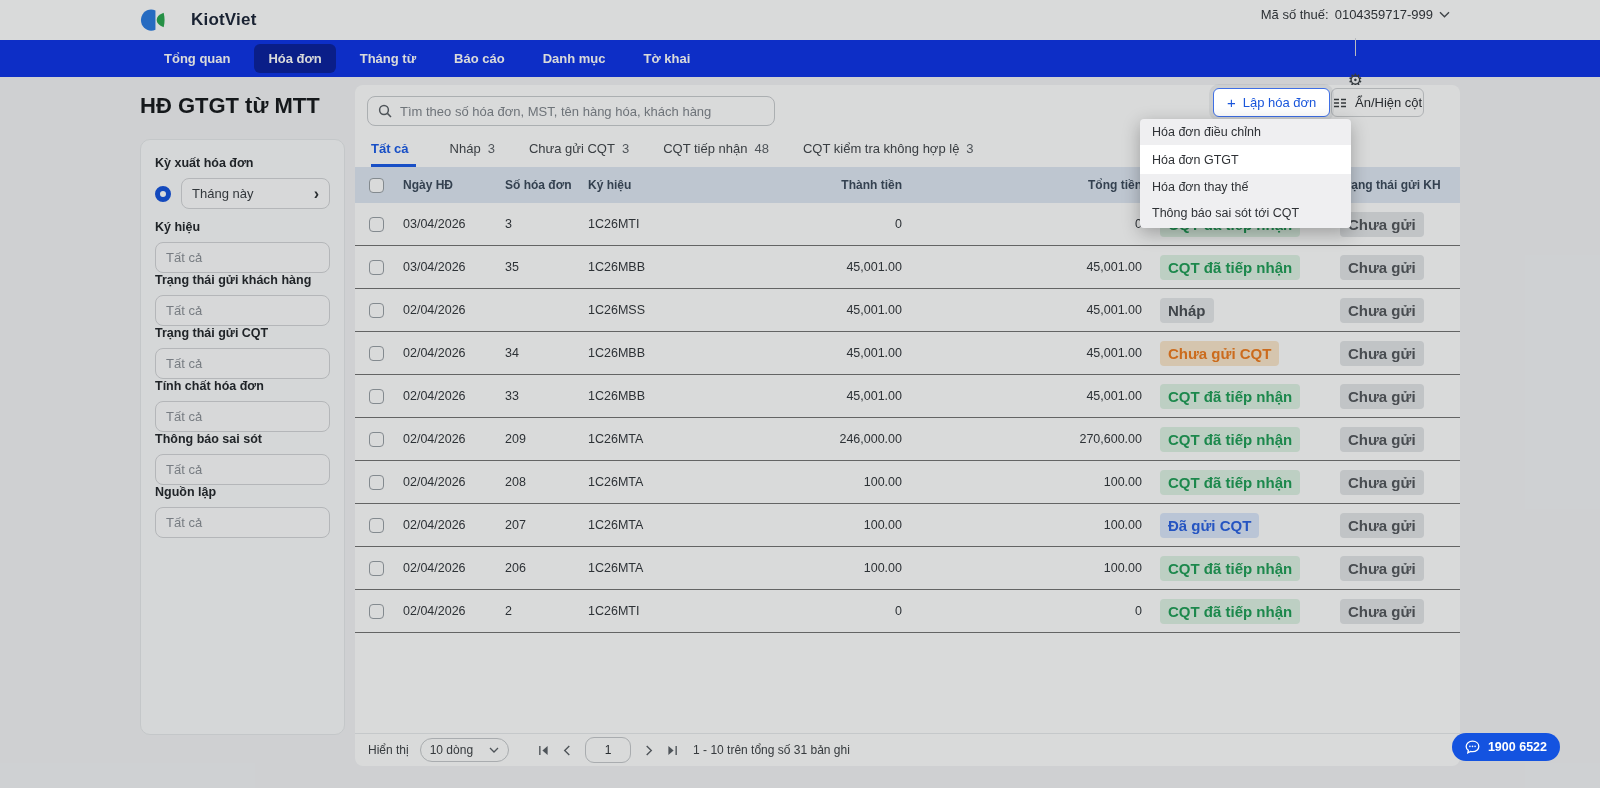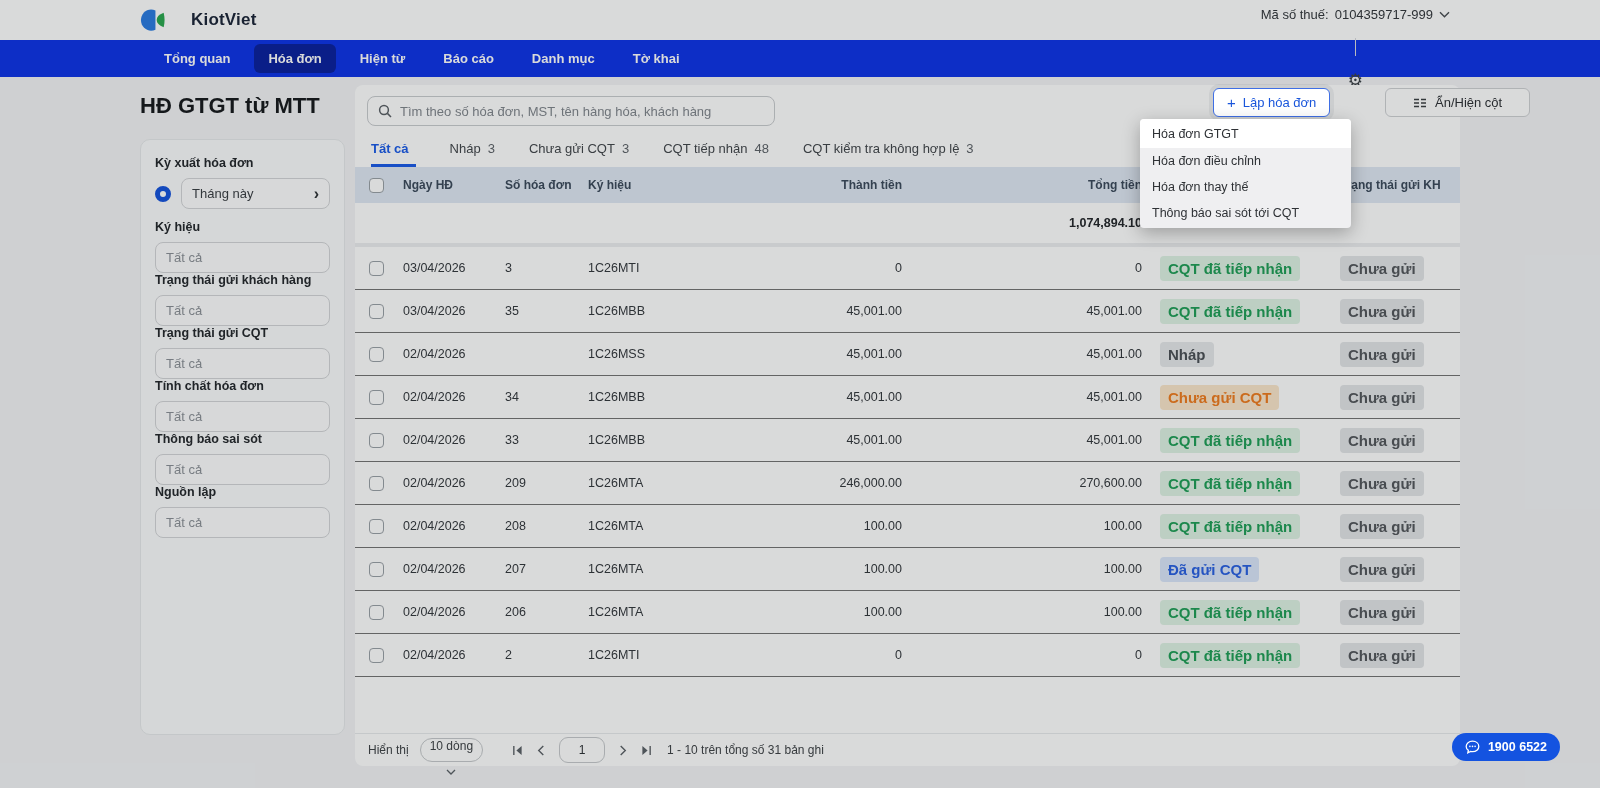--- a/index.html
+++ b/index.html
@@ -64,30 +64,30 @@
   .trow { height:43px; font-size:12.5px; color:#34383d; border-bottom:1px solid #737373; }
 
   .badge { display:inline-block; padding:4px 8px; border-radius:4px; font-size:15px; font-weight:bold; white-space:nowrap; }
   .badge.accepted { background:#def2e4; color:#1f9e57; }
   .badge.draft { background:#e7e9eb; color:#4b5056; }
   .badge.notsent { background:#fbe7cb; color:#ef7c1f; }
   .badge.sent { background:#dbe7fb; color:#2a61e2; }
   .badge.kh { background:#e3e5e8; color:#53575c; }
 
   .tfoot { margin-top:auto; height:33px; display:flex; align-items:center; gap:11px; padding:0 13px; font-size:12px; color:#3f4347; border-top:1px solid #e8eaec; }
-  .pagesize { height:24px; border:1px solid #c6c9cc; border-radius:13px; padding:0 9px; display:flex; align-items:center; gap:16px; cursor:pointer; background:#fff;flex-direction:column; }
+  .pagesize { height:24px; border:1px solid #c6c9cc; border-radius:13px; padding:0 9px; display:flex; align-items:center; gap:16px; cursor:pointer; background:#fff; }
   .pg-icons { display:flex; align-items:center; gap:14px; margin-left:18px; }
   .pg-btn { display:flex; align-items:center; cursor:pointer; }
   .page-input { width:46px; height:26px; border:1px solid #c6c9cc; border-radius:9px; text-align:center; font-size:12px; color:#2e3236; outline:none; background:#fff; }
   .pg-summary { margin-left:4px; }
 
   
   .create-btn { position:absolute; left:1213px; top:88px; height:29px; padding:0 13px; background:#ffffff; border:1px solid #3f6fe5; border-radius:6px; color:#1a56db; font-size:13px; display:flex; align-items:center; gap:7px; z-index:60; cursor:pointer; box-shadow:0 0 0 4px rgba(40,50,70,.07); }
   .create-btn .plus { font-size:15px; line-height:1; }
-  .cols-btn { position:absolute; left:1385px; top:88px; height:29px; padding:0 27px; background:#ffffff; border:1px solid #cfd1d4; border-radius:6px; color:#2d3035; font-size:13px; display:flex; align-items:center; gap:8px; z-index:10; cursor:pointer; }
+  .cols-btn { position:absolute; left:1331px; top:88px; height:29px; padding:0 1px; background:#ffffff; border:1px solid #cfd1d4; border-radius:6px; color:#2d3035; font-size:13px; display:flex; align-items:center; gap:8px; z-index:10; cursor:pointer; }
 
   .menu { position:absolute; left:1140px; top:119px; width:211px; background:#efeff1; border-radius:4px; box-shadow:0 5px 18px rgba(0,0,0,.28); z-index:60; overflow:hidden; padding-bottom:2px; }
   .menu-item { height:26px; display:flex; align-items:center; justify-content:space-between; padding:0 12px; font-size:12.5px; color:#2e3135; cursor:pointer; }
   .menu-item.hl { background:#ffffff; height:29px; }
 
   
   .dim-overlay { position:absolute; inset:0; background:rgba(15,18,22,0.155); z-index:40; pointer-events:none; }
   .chat-btn { position:absolute; right:40px; bottom:27px; height:28px; background:#1453e0; color:#fff; border-radius:14px; display:flex; align-items:center; gap:8px; padding:0 13px; font-weight:bold; font-size:12.5px; z-index:45; cursor:pointer; }
 
   .icon svg { display:block; }
@@ -148,21 +148,21 @@
       </span>
     </div>
   </div>
 
   <div class="navbar">
 
       <div class="nav-item">Tổng quan</div>
 
       <div class="nav-item active">Hóa đơn</div>
 
-      <div class="nav-item">Hiện từ</div>
+      <div class="nav-item">Tháng từ</div>
 
       <div class="nav-item">Báo cáo</div>
 
       <div class="nav-item">Danh mục</div>
 
       <div class="nav-item">Tờ khai</div>
 
   </div>
 
   <div class="body">
@@ -260,30 +260,20 @@
         <div class="cell-cb"><span class="cb"></span></div>
         <div>Ngày HĐ</div>
         <div>Số hóa đơn</div>
         <div>Ký hiệu</div>
         <div class="num">Thành tiền</div>
         <div class="num">Tổng tiền</div>
         <div class="pad-l">Trạng thái gửi CQT</div>
         <div class="pad-l2">Trạng thái gửi KH</div>
       </div>
 
-      <div class="grid-row sumrow">
-        <div></div>
-          <div></div>
-          <div></div>
-          <div></div>
-        <div></div>
-        <div class="num">1,074,894.10</div>
-        <div></div>
-          <div></div>
-      </div>
 
         <div class="grid-row trow">
           <div class="cell-cb"><span class="cb"></span></div>
           <div>03/04/2026</div>
           <div>3</div>
           <div>1C26MTI</div>
           <div class="num">0</div>
           <div class="num">0</div>
           <div class="pad-l">
             <span class="badge accepted">CQT đã tiếp nhận</span>
@@ -476,30 +466,30 @@
     <span class="icon">
       <svg width="14" height="12" viewBox="0 0 14 12">
           <path d="M1 2.5h5M1 6h5M1 9.5h5M8 2.5h5M8 6h5M8 9.5h5" stroke="#3c4043" stroke-width="1.5"></path>
         </svg>
     </span>
     <span>Ẩn/Hiện cột</span>
   </div>
 
   <div class="menu">
 
+      <div class="menu-item">
+        <span>Hóa đơn điều chỉnh</span>
+        <span class="menu-item-info has-info">
+          
+        </span>
+      </div>
+
       <div class="menu-item hl">
         <span>Hóa đơn GTGT</span>
         <span class="menu-item-info">
-          
-        </span>
-      </div>
-
-      <div class="menu-item">
-        <span>Hóa đơn điều chỉnh</span>
-        <span class="menu-item-info has-info">
           
         </span>
       </div>
 
       <div class="menu-item">
         <span>Hóa đơn thay thế</span>
         <span class="menu-item-info has-info">
           
         </span>
       </div>

